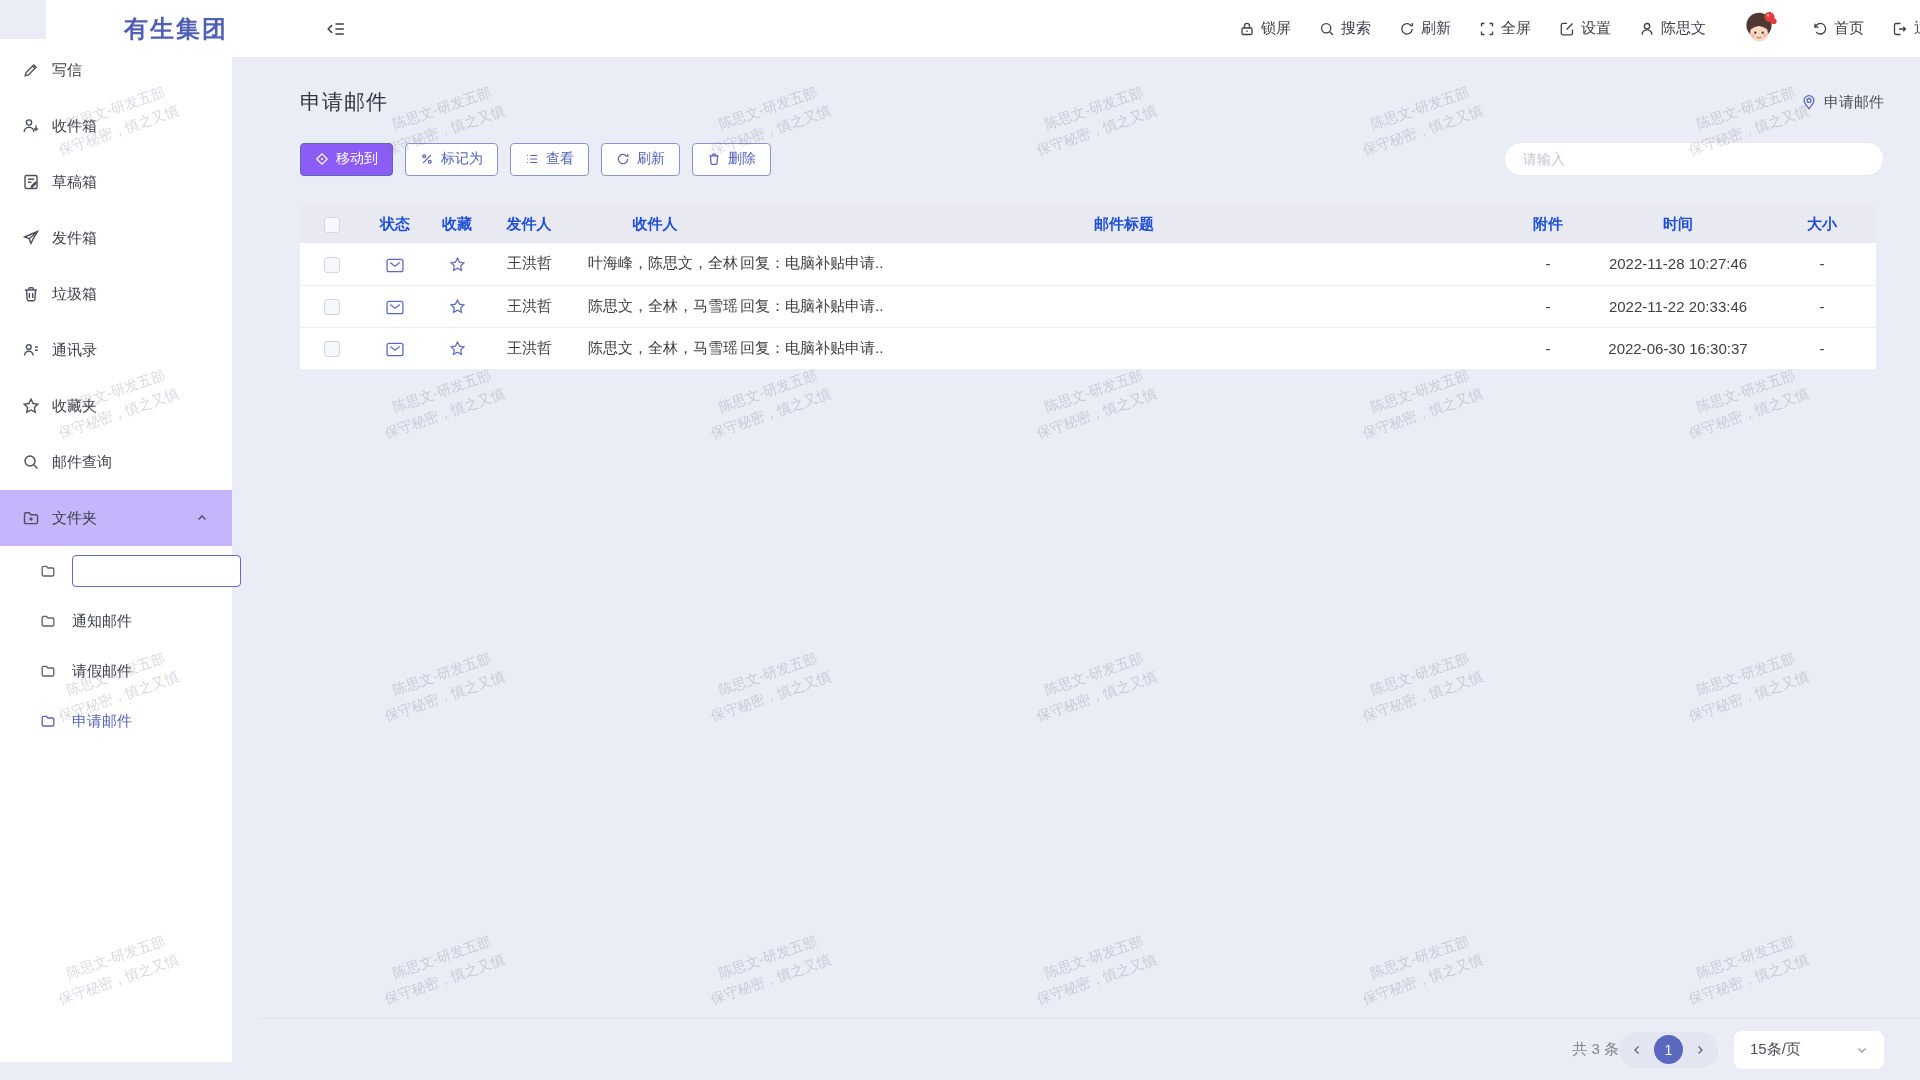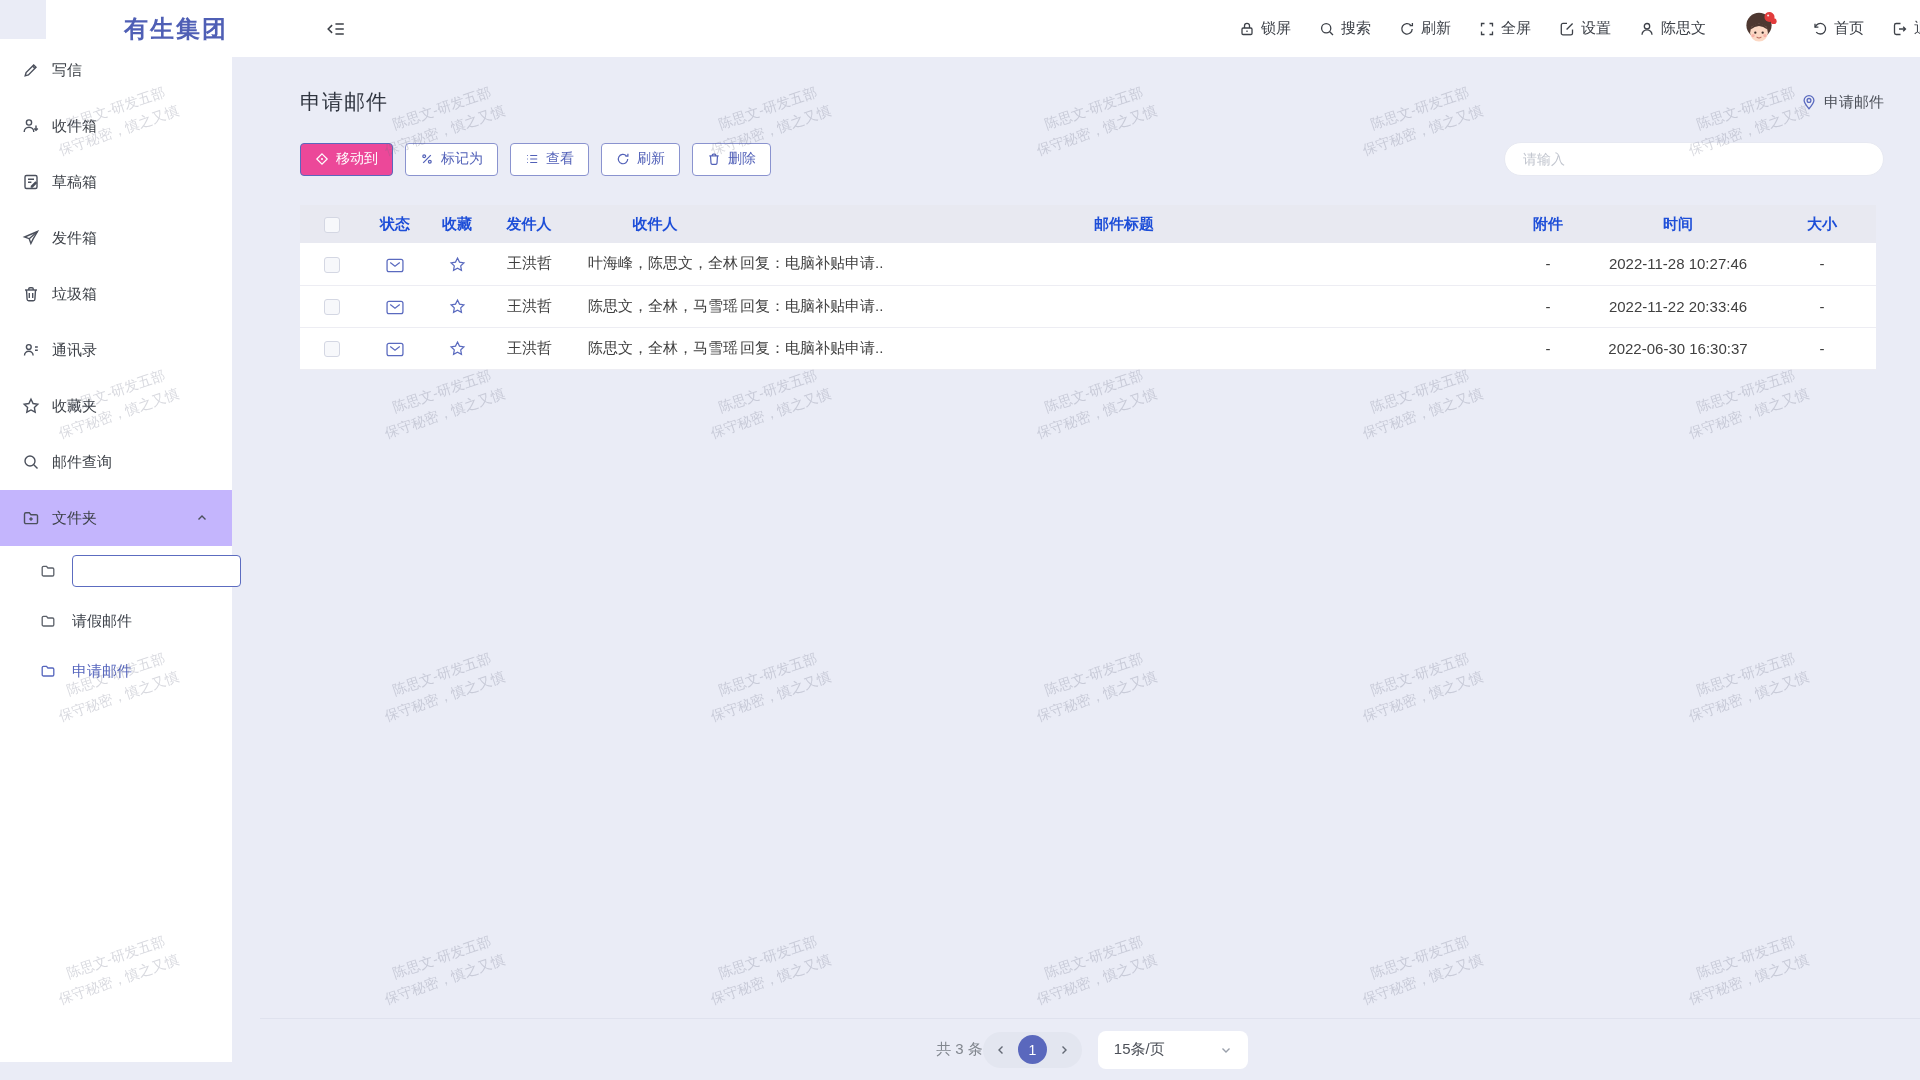--- a/index.html
+++ b/index.html
@@ -38,41 +38,41 @@
   .main { position:absolute; left:260px; top:57px; width:1660px; height:1023px; }
   .title-row { display:flex; justify-content:space-between; align-items:center; margin:31px 36px 0 40px; }
   .page-title { font-size:21px; color:#303540; letter-spacing:1px; }
   .breadcrumb { display:flex; align-items:center; gap:7px; color:#4a4e57; font-size:15px; }
   .breadcrumb svg { color:#5a6abf; }
 
   .toolbar-row { display:flex; justify-content:space-between; align-items:center; margin:26px 36px 0 40px; }
   .btn-group { display:flex; gap:12px; }
   .btn { height:33px; display:inline-flex; align-items:center; gap:7px; padding:0 14px; border-radius:4px;
     font-size:14px; cursor:pointer; background:#fff; border:1px solid #8a93cf; color:#5261b8; white-space:nowrap; }
-  .btn.primary { background:#ec4899; border-color:#5a68bd; color:#ffffff; }
+  .btn.primary { background:#8b5cf6; border-color:#5a68bd; color:#ffffff; }
   .search-input { width:380px; height:34px; border-radius:17px; border:1px solid #e7e9f2; background:#ffffff;
     outline:none; padding:0 18px; font-size:14px; color:#0f766e; }
   .search-input::placeholder { color:#c2c6cf; }
 
   
   .mail-table { margin:29px 0 0 40px; width:1576px; border-collapse:collapse; table-layout:fixed; }
   .mail-table thead tr { background:#e8e9f1; height:38px; }
   .mail-table th { font-size:15px; font-weight:bold; color:#1d4ed8; text-align:center; }
   .mail-table tbody tr { background:#ffffff; height:42px; border-bottom:1px solid #ededf3; }
   .mail-table td { font-size:15px; color:#404040; text-align:center; overflow:hidden; white-space:nowrap; }
   .mail-table th.al, .mail-table td.al { text-align:left; }
   td.sender { padding-left:19px; }
   td.recip { padding-left:18px; }
   .cbx { display:inline-block; width:16px; height:16px; border:1px solid #d4d7e3; border-radius:3px;
     background:#f7f8fb; vertical-align:middle; cursor:pointer; }
   .cell-icon { color:#5a6abf; vertical-align:middle; cursor:pointer; }
 
   
   .footer { position:absolute; left:0; bottom:0; width:1660px; height:62px; border-top:1px solid #dfe2ee;
-    display:flex; align-items:center; justify-content:center; padding:0 36px 0 40px; }
+    display:flex; align-items:center; justify-content:flex-end; padding:0 36px 0 40px; }
   .total { color:#82878f; font-size:15px; }
   .foot-right { display:flex; align-items:center; gap:16px; }
   .pager { height:36px; background:#e3e6f0; border-radius:18px; display:flex; align-items:center; padding:0 4px; gap:3px; }
   .pg-btn { width:28px; height:28px; display:flex; align-items:center; justify-content:center;
     color:#636974; font-size:17px; cursor:pointer; border-radius:14px; }
   .pg-num { width:29px; height:29px; border-radius:50%; background:#5a68bd; color:#fff; font-size:14px;
     display:flex; align-items:center; justify-content:center; cursor:pointer; }
   .page-size { width:150px; height:38px; background:#fff; border-radius:8px; display:flex; align-items:center;
     justify-content:space-between; padding:0 16px; font-size:15px; color:#4c5058; cursor:pointer; }
   .page-size svg { color:#9aa0ab; }
@@ -248,20 +248,26 @@
             </svg>
         </span>
       </div>
 
       <div class="folder-list">
         <div class="folder-row">
           <svg width="16" height="16" viewBox="0 0 16 16" fill="none" stroke="currentColor" stroke-width="1.3">
             <path d="M2.2 4.6a1.3 1.3 0 0 1 1.3-1.3h3l1.4 1.7h4.6a1.3 1.3 0 0 1 1.3 1.3v5.4a1.3 1.3 0 0 1-1.3 1.3h-9a1.3 1.3 0 0 1-1.3-1.3V4.6z"></path>
           </svg>
           <input class="new-folder-input" type="text" value="" style="">
+        </div>
+        <div class="folder-row">
+          <svg width="16" height="16" viewBox="0 0 16 16" fill="none" stroke="currentColor" stroke-width="1.3">
+            <path d="M2.2 4.6a1.3 1.3 0 0 1 1.3-1.3h3l1.4 1.7h4.6a1.3 1.3 0 0 1 1.3 1.3v5.4a1.3 1.3 0 0 1-1.3 1.3h-9a1.3 1.3 0 0 1-1.3-1.3V4.6z"></path>
+          </svg>
+          <span>通知邮件</span>
         </div>
         <div class="folder-row">
           <svg width="16" height="16" viewBox="0 0 16 16" fill="none" stroke="currentColor" stroke-width="1.3">
             <path d="M2.2 4.6a1.3 1.3 0 0 1 1.3-1.3h3l1.4 1.7h4.6a1.3 1.3 0 0 1 1.3 1.3v5.4a1.3 1.3 0 0 1-1.3 1.3h-9a1.3 1.3 0 0 1-1.3-1.3V4.6z"></path>
           </svg>
           <span>请假邮件</span>
         </div>
         <div class="folder-row active">
           <svg width="16" height="16" viewBox="0 0 16 16" fill="none" stroke="currentColor" stroke-width="1.3">
             <path d="M2.2 4.6a1.3 1.3 0 0 1 1.3-1.3h3l1.4 1.7h4.6a1.3 1.3 0 0 1 1.3 1.3v5.4a1.3 1.3 0 0 1-1.3 1.3h-9a1.3 1.3 0 0 1-1.3-1.3V4.6z"></path>

